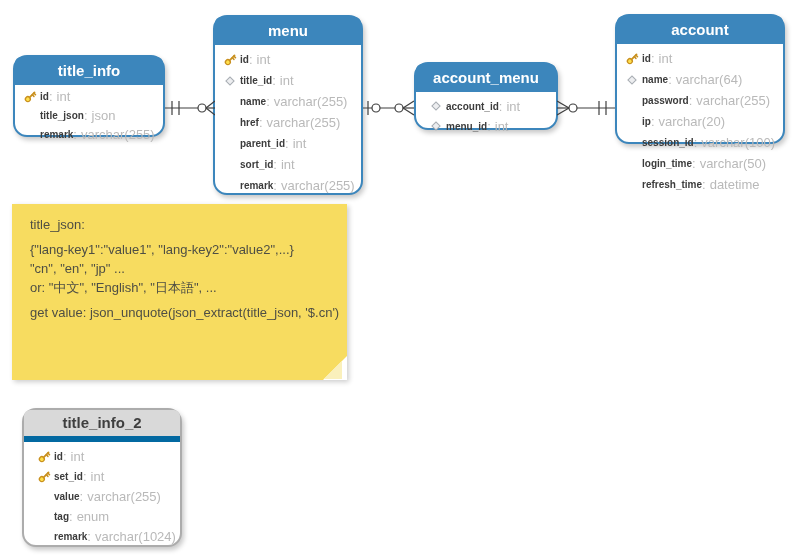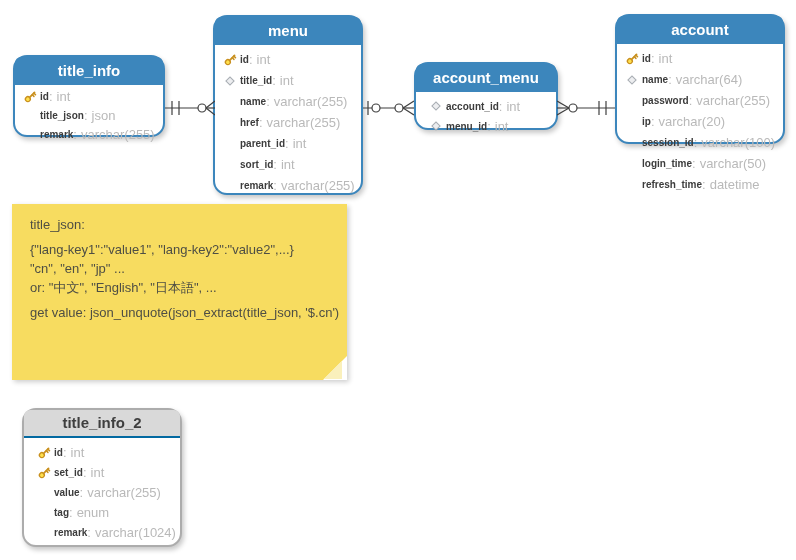--- a/index.html
+++ b/index.html
@@ -7,21 +7,21 @@
           font-family:"Liberation Sans",sans-serif;overflow:hidden;}
 
   
   .etable{position:absolute;box-sizing:border-box;background:#fff;
           border:2px solid #3C86BC;border-radius:14px;
           box-shadow:2px 3px 5px rgba(0,0,0,.22);}
   .thead{height:28px;background:#3C86BC;color:#fff;font-weight:bold;font-size:15px;
          text-align:center;line-height:27px;border-radius:6px 6px 0 0;}
   .etable.gray{border-color:#ACACAC;}
   .etable.gray .thead{background:#D9D9D9;color:#3F3F3F;height:26px;line-height:25px;
-                      border-bottom:2px solid #0369a1;}
+                      border-bottom:6px solid #0369a1;}
   .tbody{padding-top:4px;}
   .trow{display:flex;align-items:center;height:21px;padding-left:8px;white-space:nowrap;}
   .rh19 .trow{height:19px;}
   .rh19 .tbody{padding-top:2px;}
   .rh20 .trow{height:20px;padding-left:13px;}
   .ic{width:17px;height:16px;flex:0 0 17px;display:flex;align-items:center;justify-content:flex-start;}
   .ic svg{display:block;}
   .fn{font-size:10px;font-weight:bold;color:#3C3C3C;}
   .sep{font-size:13px;color:#B9B9B9;margin-right:4px;}
   .ft{font-size:13px;color:#B9B9B9;}

